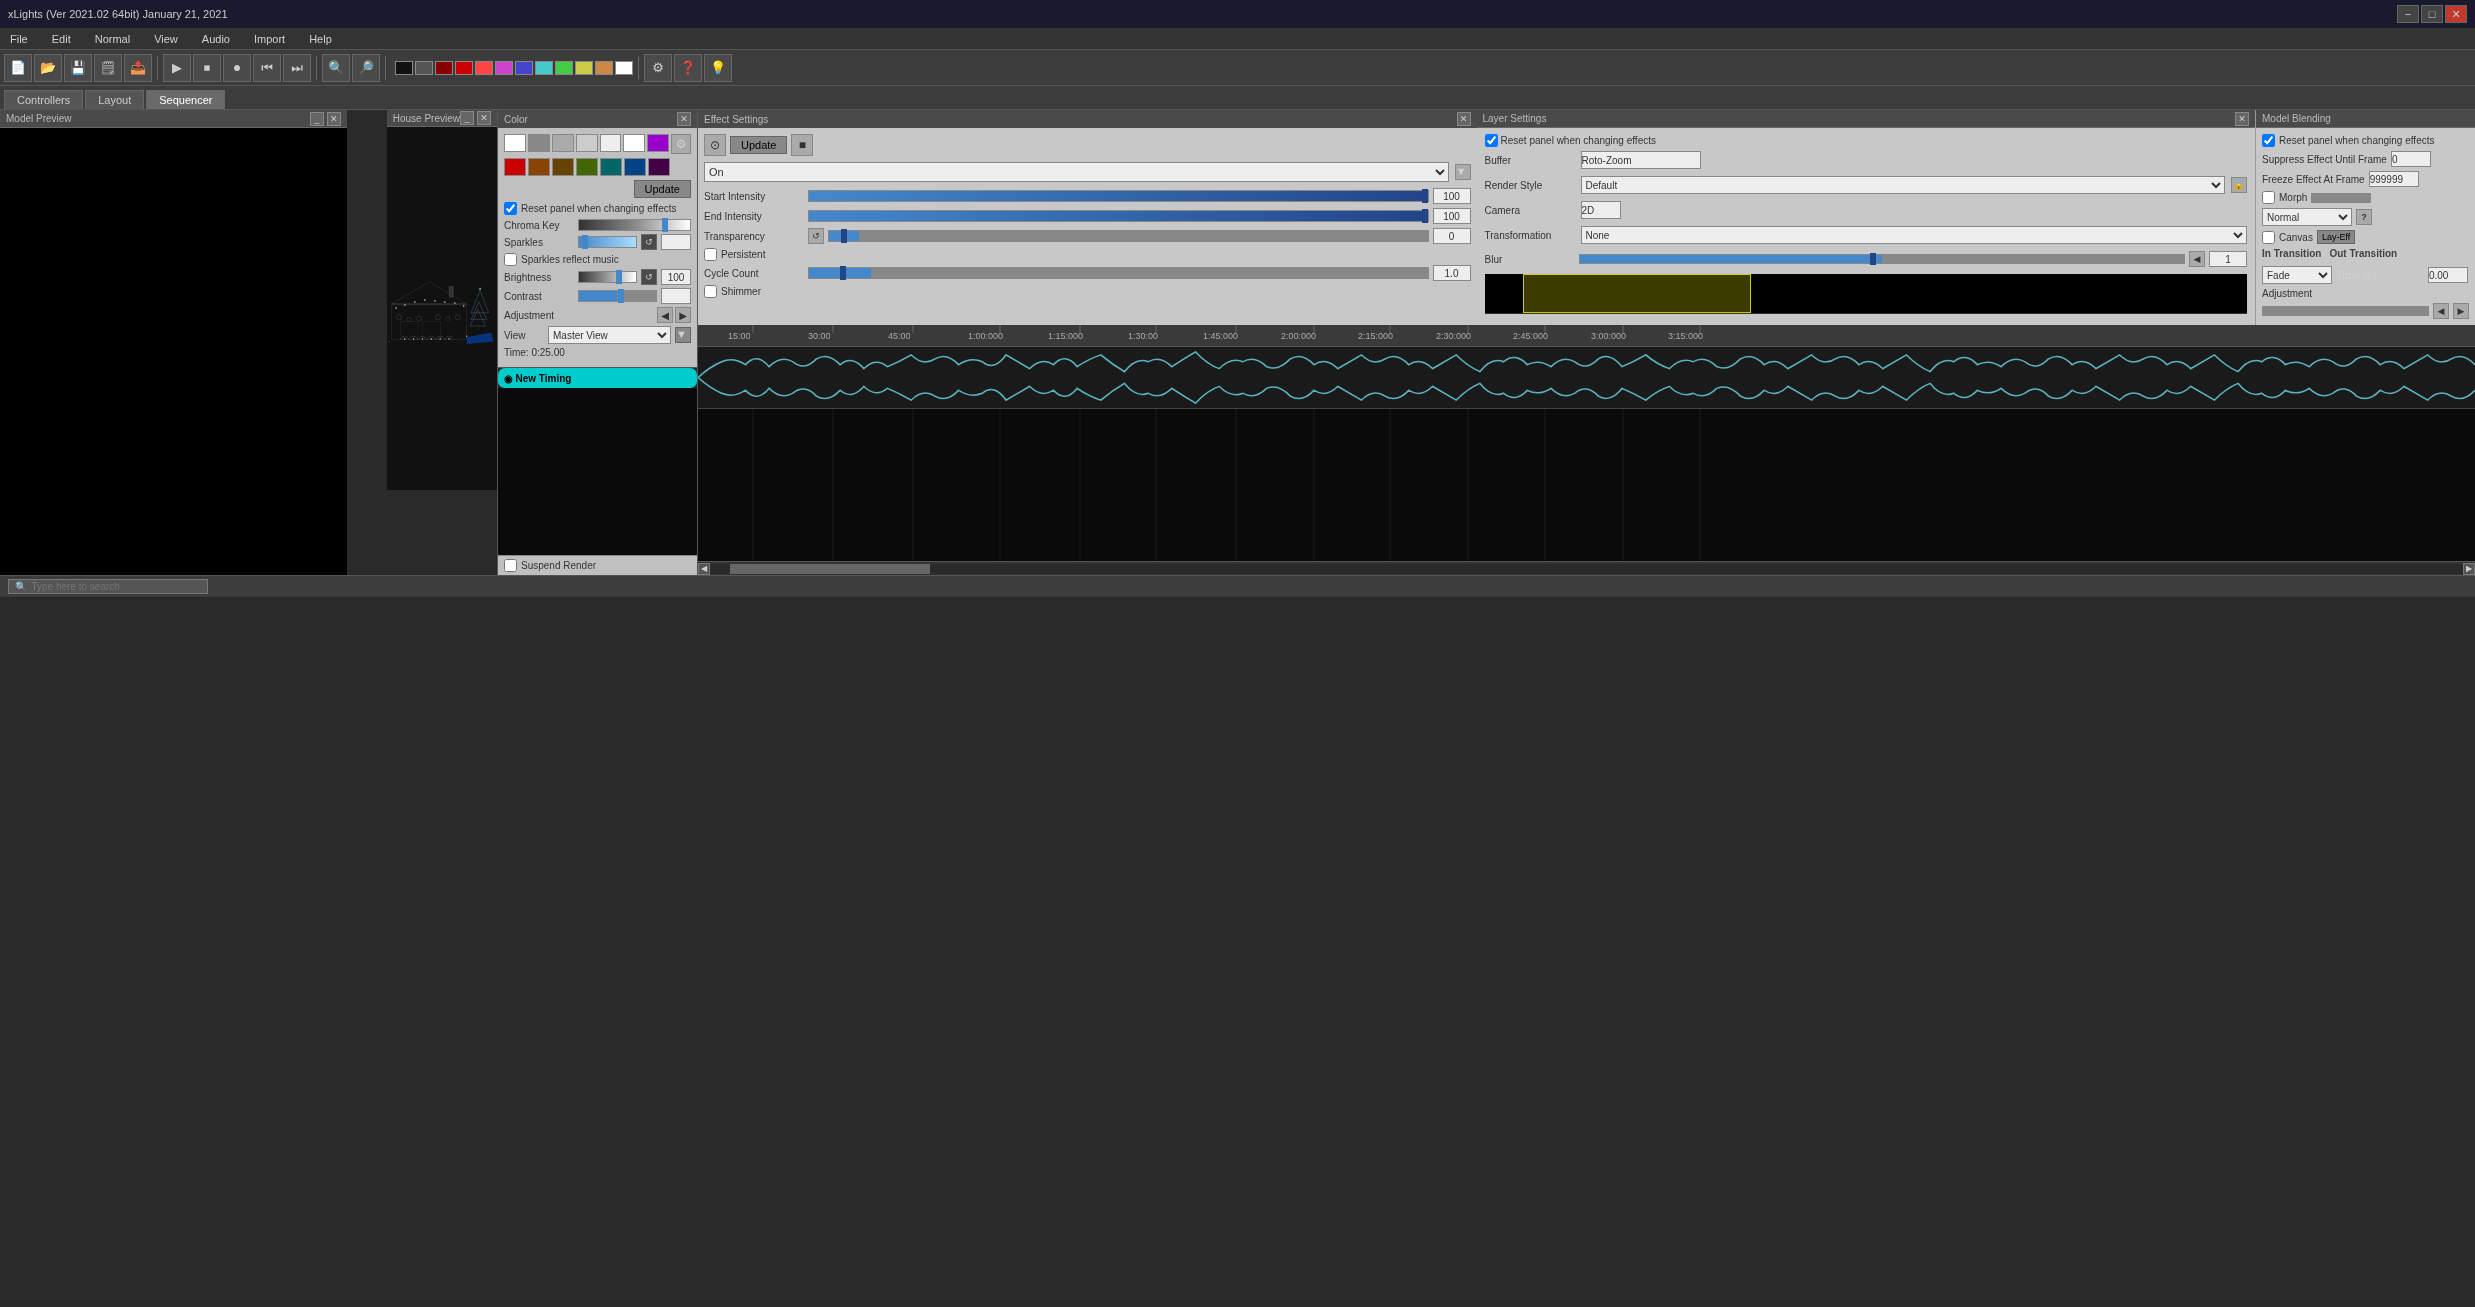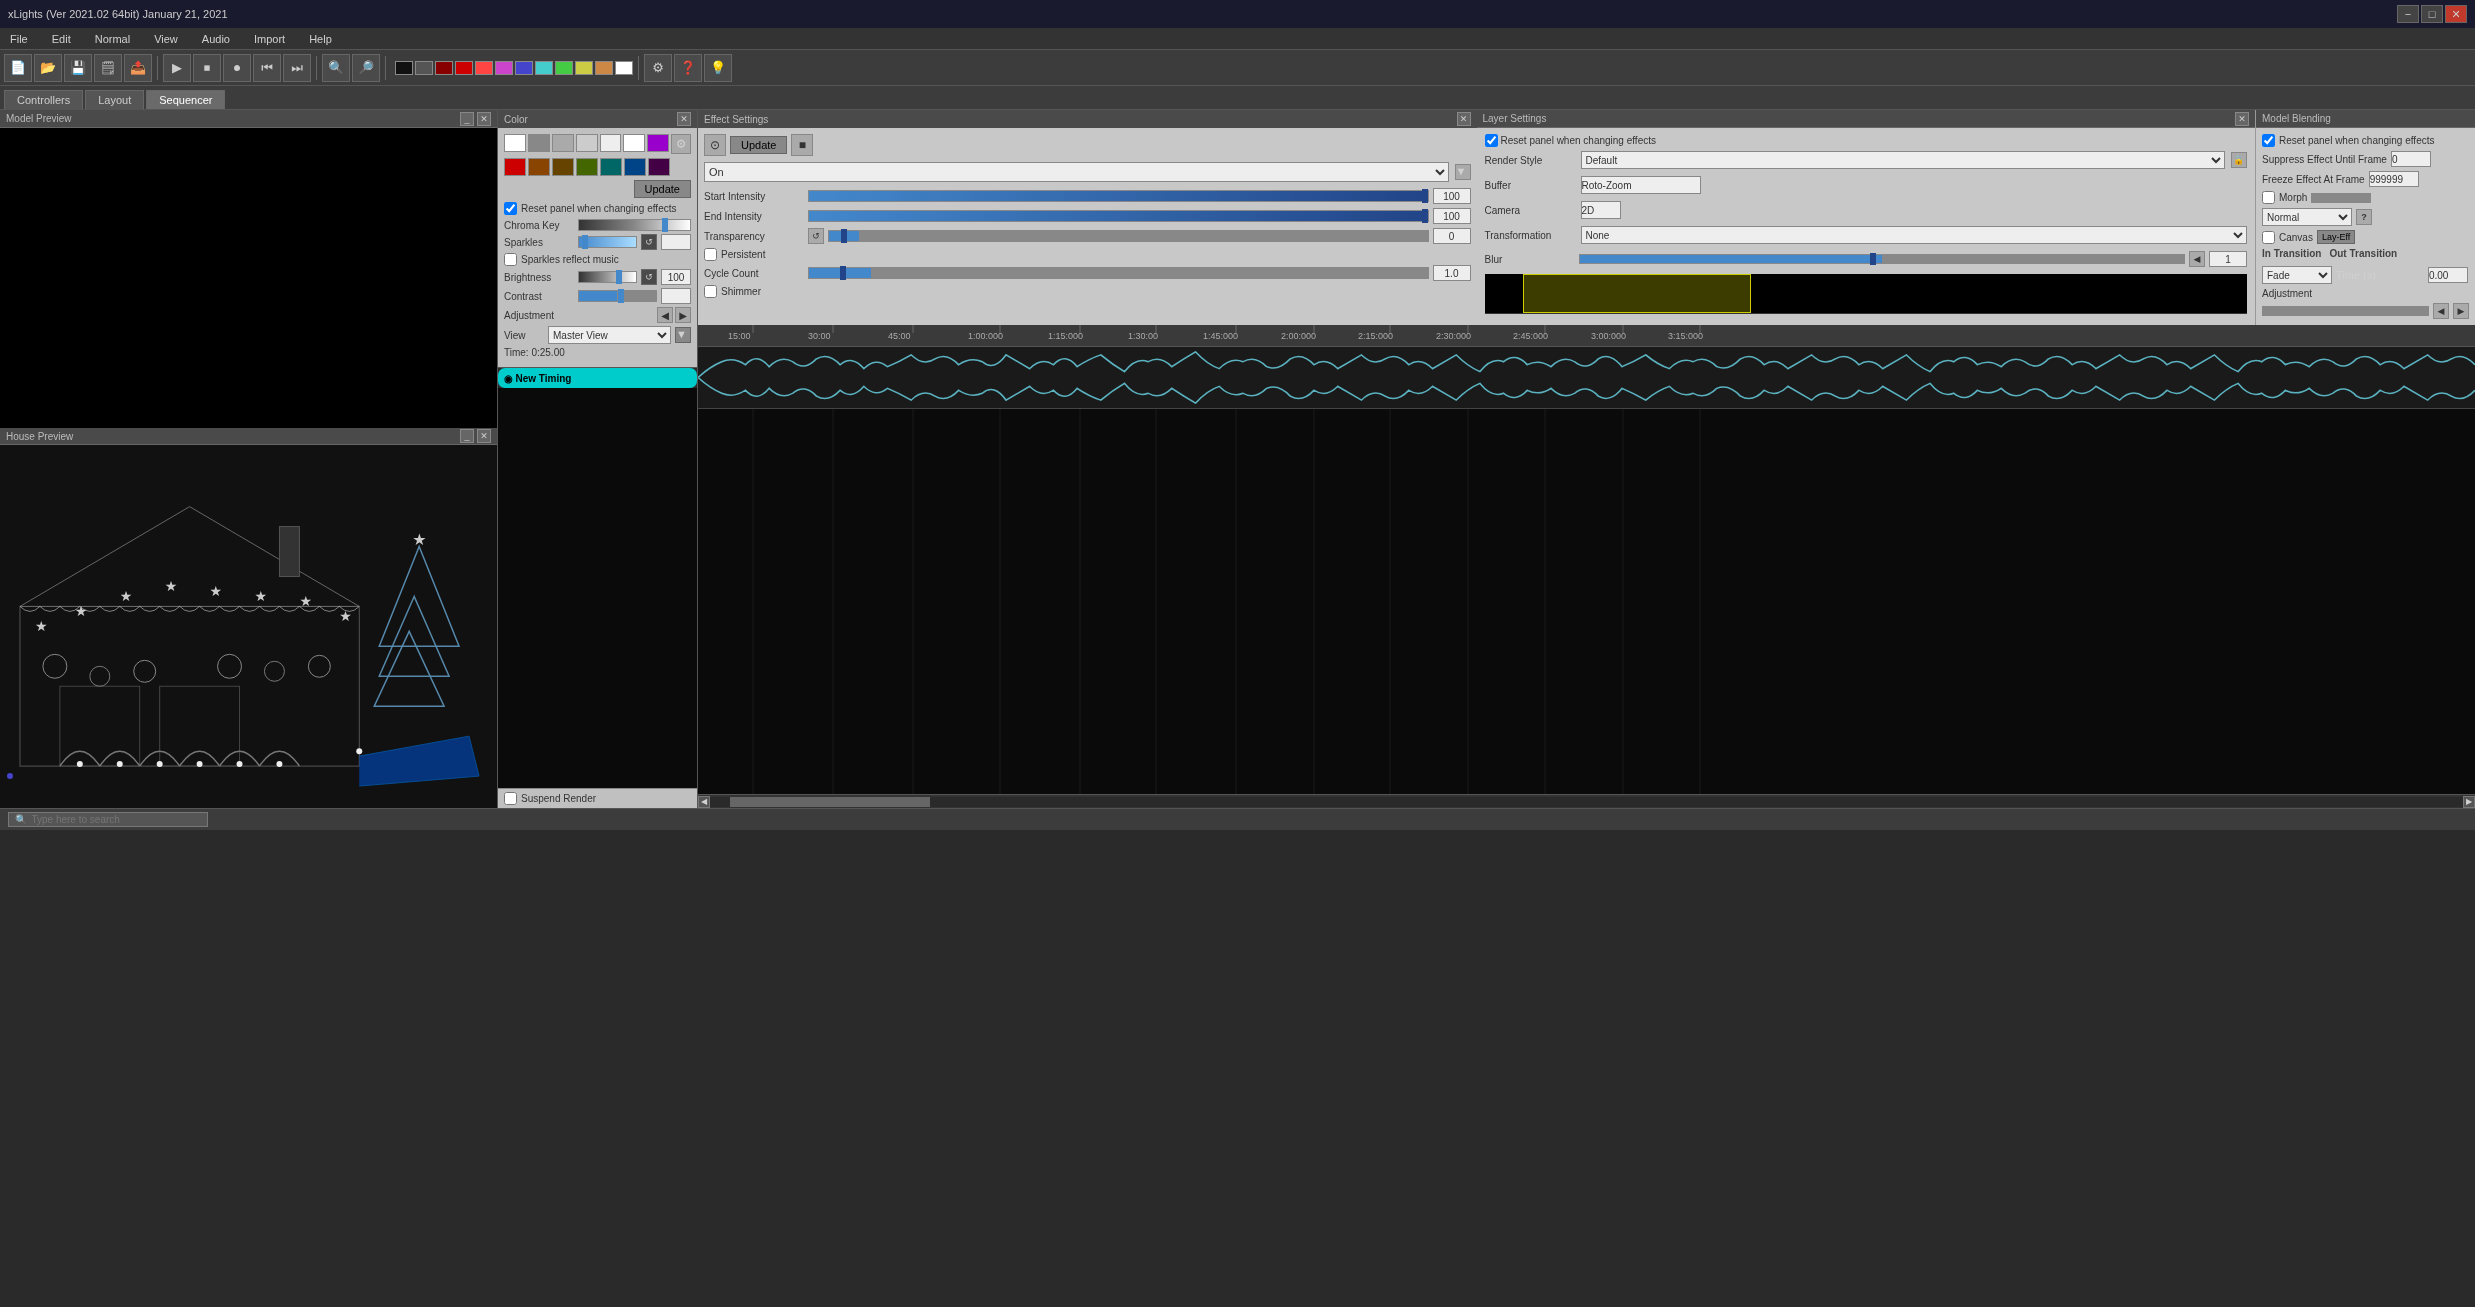--- a/index.html
+++ b/index.html
@@ -102,22 +102,22 @@
       font-size: 11px;
       color: #ccc;
       margin-right: 2px;
     }
     .tab.active { background: #6a6a6a; color: #fff; }
 
     
     .left-panels {
       width: 498px;
       display: flex;
-      flex-direction: column;
       border-right: 1px solid #555;
+      gap: 40px;
     }
 
     
     .panel-header {
       background: #4a4a4a;
       height: 18px;
       display: flex;
       align-items: center;
       justify-content: space-between;
       padding: 0 6px;
@@ -1119,30 +1119,30 @@
           </div>
         </div>
         <div class="layer-panel-body">
 
           <div class="layer-check" style="width:100%;">
             <input type="checkbox" checked="" style="">
             <span>Reset panel when changing effects</span>
           </div>
 
           <div class="layer-row">
+            <span class="layer-label">Buffer</span>
+            <input class="layer-text" value="Roto-Zoom" style="">
+          </div>
+
+          <div class="layer-row">
             <span class="layer-label">Render Style</span>
             <select class="layer-select">
               <option>Default</option>
             </select>
             <div class="layer-lock-btn">🔒</div>
-          </div>
-
-          <div class="layer-row">
-            <span class="layer-label">Buffer</span>
-            <input class="layer-text" value="Roto-Zoom" style="">
           </div>
 
           <div class="layer-row">
             <span class="layer-label">Camera</span>
             <input class="layer-text" style="width: 40px;" value="2D">
           </div>
 
           <div class="layer-row">
             <span class="layer-label">Transformation</span>
             <select class="layer-select">

